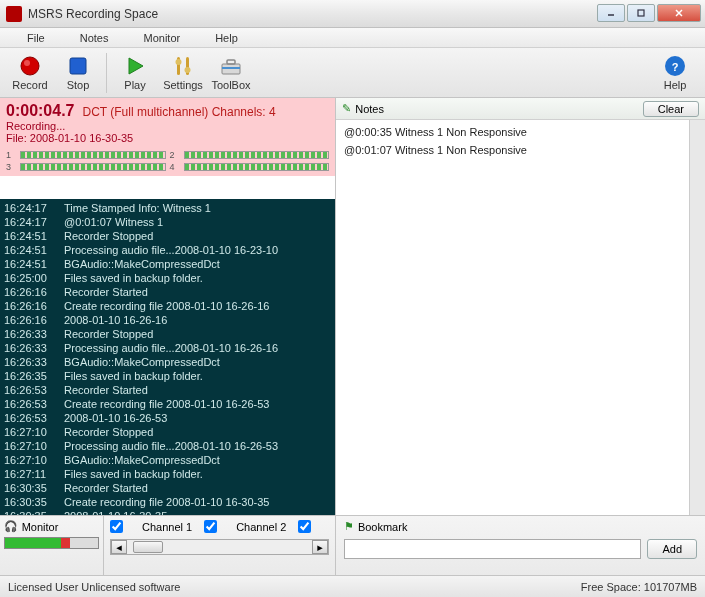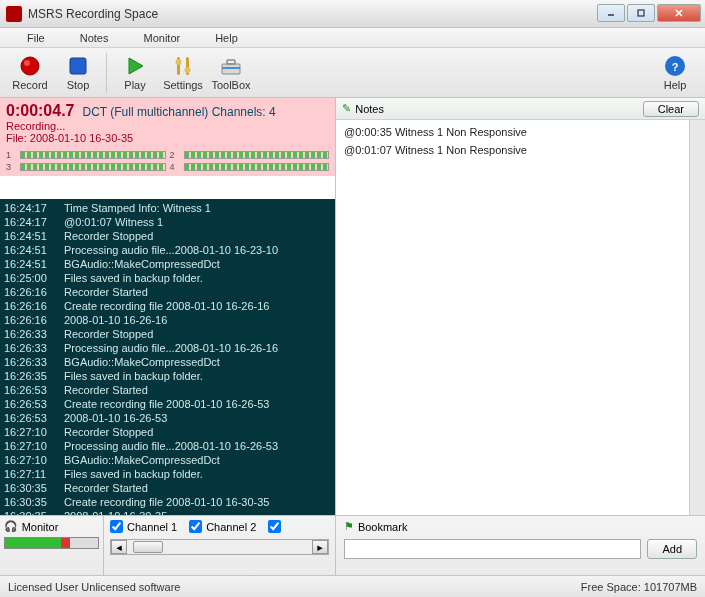--- a/index.html
+++ b/index.html
@@ -25,21 +25,21 @@
 .tbtn .ticon { width:24px; height:24px; display:flex; align-items:center; justify-content:center; }
 .tbtn .tlabel { font-size:11px; color:#333; margin-top:1px; }
 .toolbar .spacer { flex:1; }
 .vsep { width:1px; height:40px; background:#c8c8c8; margin:0 4px; }
 
 
 .content { display:flex; height: calc(597px - 28px - 20px - 50px - 60px - 22px); }
 .leftpane { width: 336px; display:flex; flex-direction:column; border-right:1px solid #c4c4c4; }
 .status { background:#fdcdd1; padding:4px 6px; color:#a00020; }
 .status .tc { font-size:16px; font-weight:bold; color:#a00020; }
-.status .desc { font-size:12px; color:#0c4a6e; margin-left:8px; }
+.status .desc { font-size:12px; color:#b91c1c; margin-left:8px; }
 .status .row2, .status .row3 { font-size:11px; color:#a00020; }
 .levels { background:#fdcdd1; padding:2px 6px 4px; display:grid; grid-template-columns: 10px 1fr 10px 1fr; gap:2px 4px; align-items:center; }
 .levels .chn { font-size:9px; color:#555; }
 .meter { height:8px; background: repeating-linear-gradient(to right, #5b5 0 4px, transparent 4px 6px); border:1px solid #999; }
 
 
 .log { flex:1; background:#04343c; color:#cfe8e8; overflow:auto; font-size:11px; padding:2px 4px;margin-top:23px; }
 .log .lr { display:flex; gap:10px; white-space:nowrap; line-height:14px; }
 .log .lt { width:50px; }
 
@@ -54,21 +54,21 @@
 
 .bottomstrip { height:60px; display:flex; border-top:1px solid #c4c4c4; background:linear-gradient(#f4f4f4,#eaeaea); }
 .monitorbox { width:104px; border-right:1px solid #c4c4c4; padding:4px; display:flex; flex-direction:column; gap:4px; }
 .monitorbox .mh { display:flex; align-items:center; gap:4px; }
 .mmeter { height:12px; border:1px solid #888; display:flex; }
 .mmeter .g { flex:6; background:#3b3; }
 .mmeter .r { flex:1; background:#d33; }
 .mmeter .e { flex:3; background:#ddd; }
 .channelsbox { width:232px; border-right:1px solid #c4c4c4; padding:4px 6px; display:flex; flex-direction:column; gap:6px; }
 .channelsbox .chrow { display:flex; gap:12px; align-items:center; }
-.chk { display:flex; align-items:center; gap:4px; }
+.chk { display:flex; align-items:center; gap:19px; }
 .chk input { width:13px; height:13px; }
 .hscroll { height:16px; border:1px solid #aaa; background:#eee; position:relative; }
 .hscroll .thumb { position:absolute; left:22px; top:1px; width:30px; height:12px; background:linear-gradient(#f8f8f8,#d8d8d8); border:1px solid #999; border-radius:2px; }
 .hscroll .arrL,.hscroll .arrR { position:absolute; top:0; width:16px; height:14px; background:linear-gradient(#f8f8f8,#d8d8d8); border:1px solid #999; display:flex;align-items:center;justify-content:center; }
 .hscroll .arrL{left:0;} .hscroll .arrR{right:0;}
 .bookmarkbox { flex:1; padding:4px 8px; display:flex; flex-direction:column; gap:6px; }
 .bookmarkbox .bh { display:flex; align-items:center; gap:4px; }
 .bminput { display:flex; gap:6px; }
 .bminput input { flex:1; border:1px solid #aaa; padding:2px 4px; height:20px; }
 

